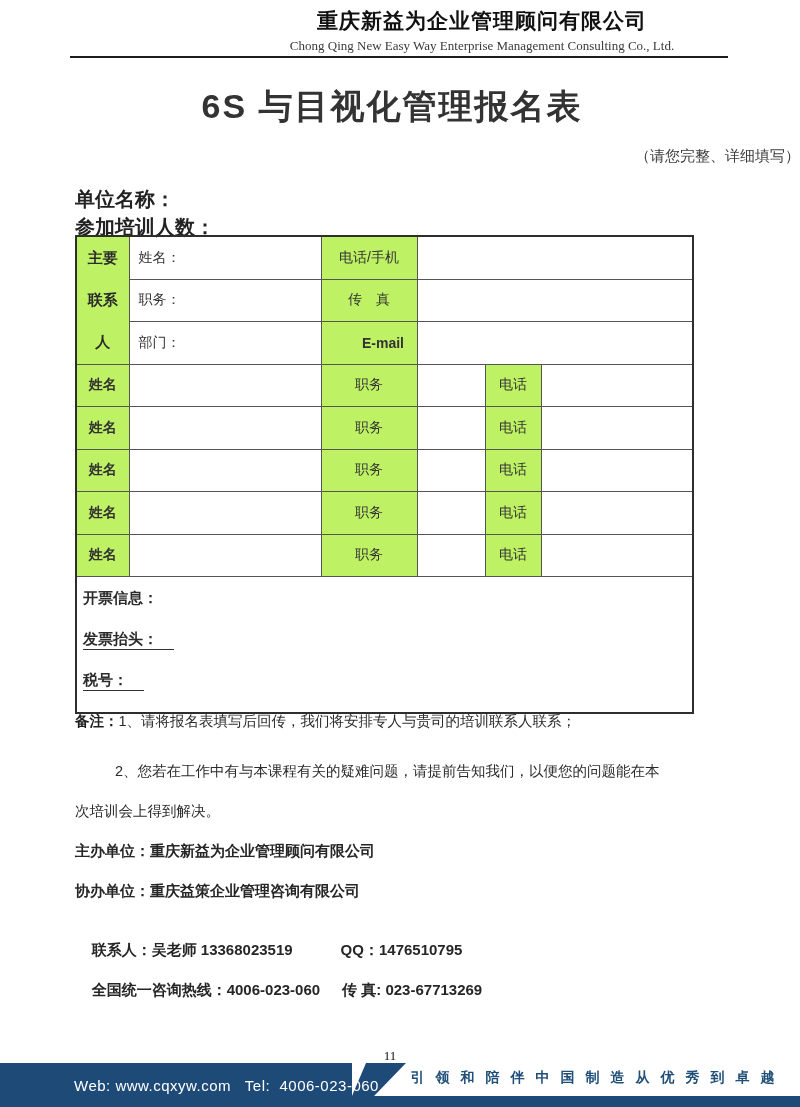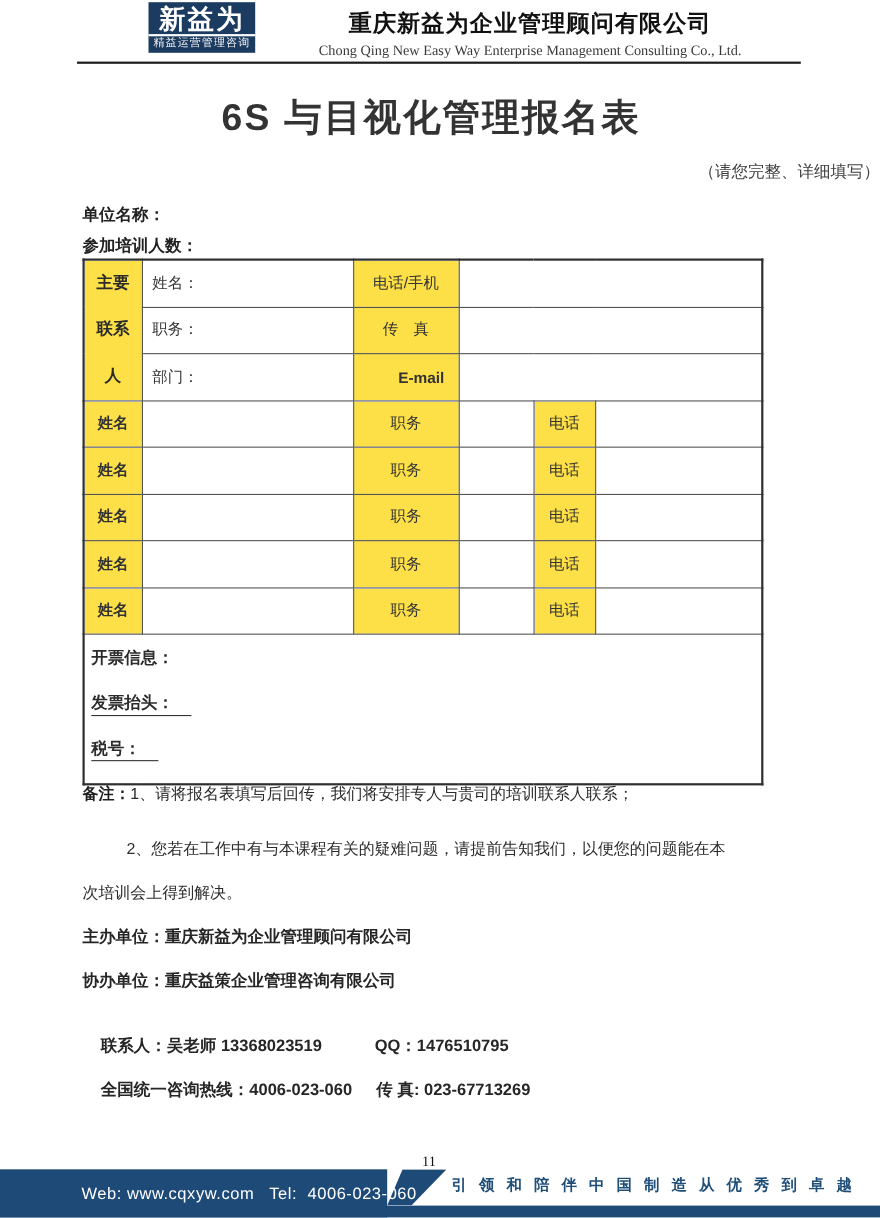--- a/index.html
+++ b/index.html
@@ -24,32 +24,32 @@
   .company-cn { font-size:21px; font-weight:bold; color:#111; letter-spacing:1px; }
   .company-en { font-family:"Liberation Serif", serif; font-size:13px; color:#3a3a3a; margin-top:3px; }
   .header-rule { position:absolute; left:70px; top:56px; width:658px; height:2px; background:#1c1c1c; }
 
   
   .doc-title { position:absolute; left:0; top:84px; width:784px; text-align:center;
     font-size:34px; font-weight:bold; color:#333; letter-spacing:2px; }
   .doc-subtitle { position:absolute; left:0; top:147px; width:800px; text-align:right;
     font-size:15px; color:#3d3d3d; }
 
-  .inline-label { position:absolute; left:75px; font-size:15px; font-weight:bold; color:#222; }
+  .inline-label { position:absolute; left:75px; font-size:20px; font-weight:bold; color:#222; }
   .lbl-unit { top:186px; }
   .lbl-count { top:214px; }
 
   
   table.reg {
     position:absolute; left:75px; top:235px; width:617px;
     border-collapse:collapse; table-layout:fixed;
     border:2px solid #2e2e2e; font-size:14px; color:#333;
   }
   table.reg td { border:1px solid #555; overflow:hidden; }
-  td.blue { background:#fde047; }
+  td.blue { background:#bef264; }
   td.group { text-align:center; font-weight:bold; font-size:15px; color:#2b2b2b; }
   td.group div { line-height:42px; }
   td.field { padding-left:9px; text-align:left; }
   td.hdr { text-align:center; }
   td.hdr.bold { font-weight:bold;padding-left:28px; }
   td.cell-label { text-align:center; }
   td.cell-label.bold { font-weight:bold; }
   tr.h43 { height:43px; } tr.h42 { height:42px; }
   td.billing { vertical-align:top; padding:12px 10px 0 6px; }
   .b-line { height:41px; font-size:15px; font-weight:bold; color:#2b2b2b; }
@@ -79,24 +79,20 @@
   .footer-webtel { position:absolute; left:74px; top:14px; color:#ffffff; font-size:15px;
     letter-spacing:0.5px; white-space:pre; }
   .footer-slogan { position:absolute; left:402px; top:6px; width:392px; text-align:center;
     color:#1f4e79; font-size:14px; font-weight:bold; letter-spacing:11px; white-space:nowrap; }
 </style>
 </head>
 <body>
 
 <div class="page">
 
-  <div class="logo">
-    <div class="logo-name">新益为</div>
-    <div class="logo-tagline">精益运营管理咨询</div>
-  </div>
   <div class="header-text">
     <div class="company-cn">重庆新益为企业管理顾问有限公司</div>
     <div class="company-en">Chong Qing New Easy Way Enterprise Management Consulting Co., Ltd.</div>
   </div>
   <div class="header-rule"></div>
 
   <div class="doc-title">6S 与目视化管理报名表</div>
   <div class="doc-subtitle">（请您完整、详细填写）</div>
 
   <div class="inline-label lbl-unit">单位名称：</div>

